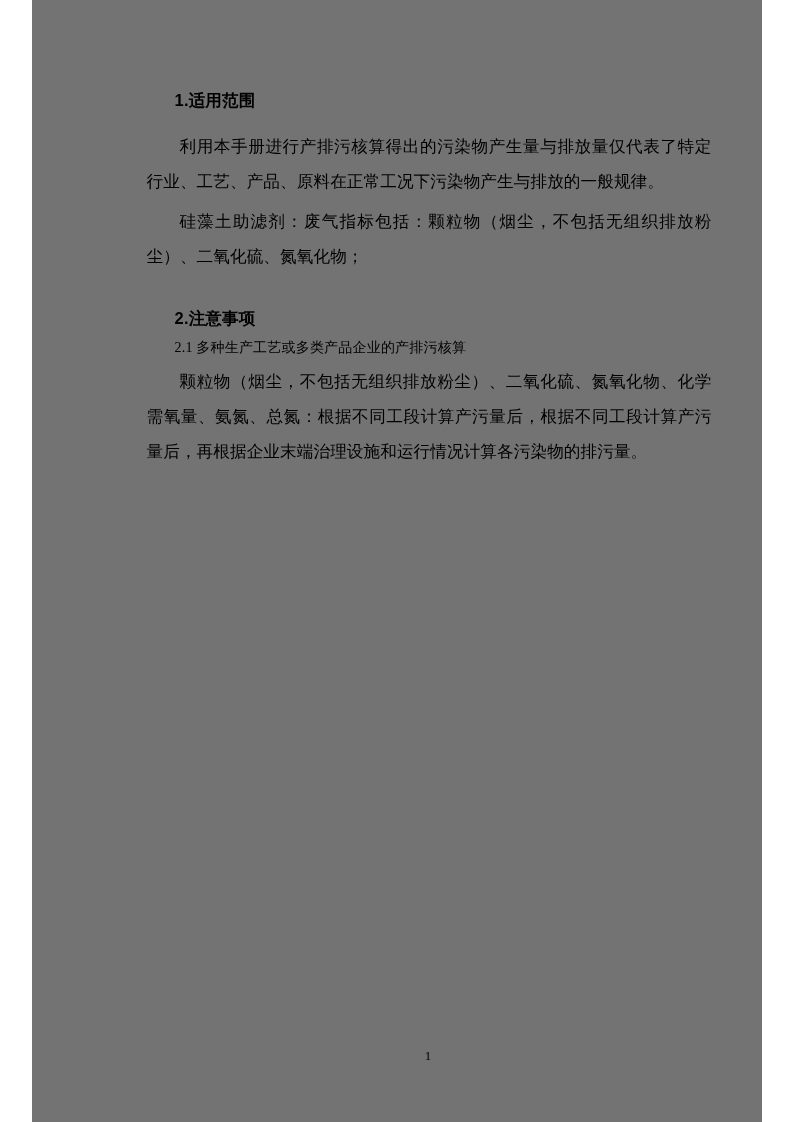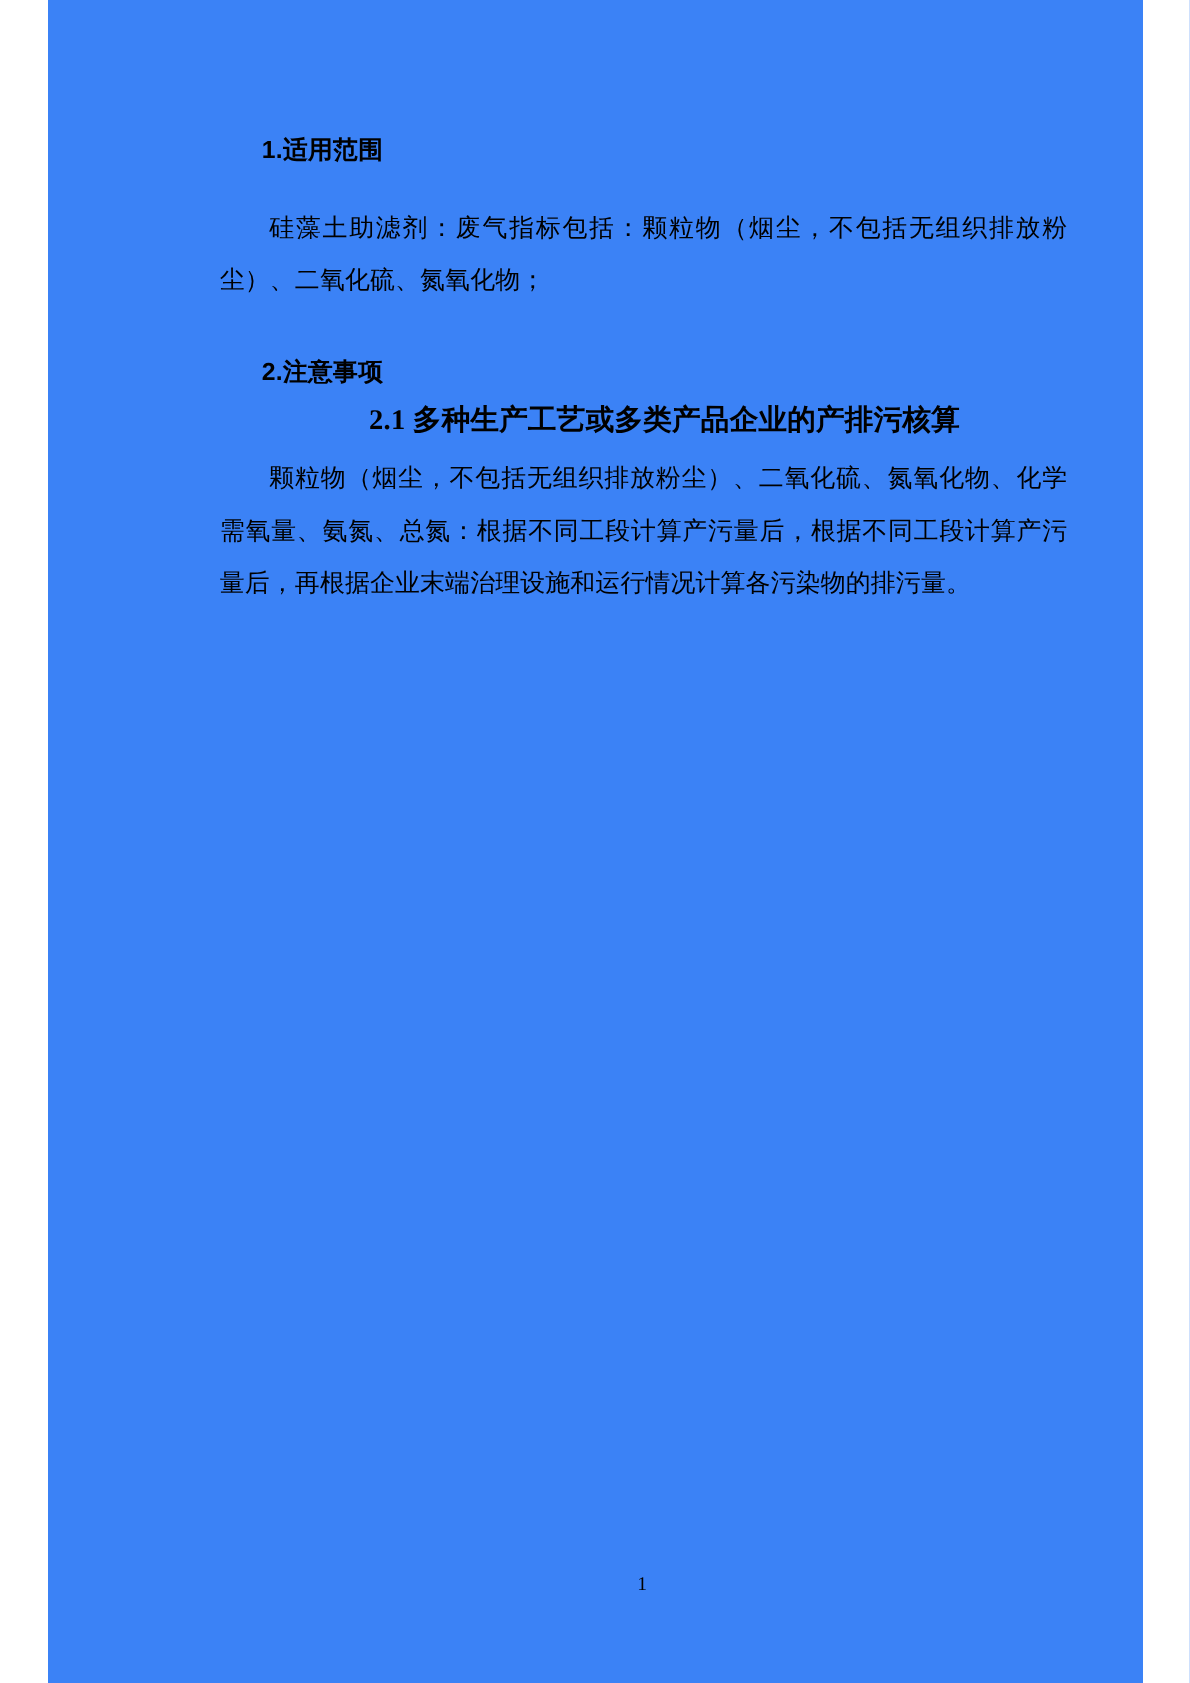--- a/index.html
+++ b/index.html
@@ -9,48 +9,47 @@
   }
   body {
     font-family: "Liberation Serif", "DejaVu Serif", serif;
     color: #000000;
   }
   .page {
     position: relative;
     width: 730px;
     height: 1122px;
     margin: 0 auto;
-    background: #3b82f6;
+    background: #737373;
     overflow: hidden;
     box-sizing: border-box;
   }
   .content {
     position: absolute;
     left: 115px;
     top: 88px;
     width: 565px;
   }
   .heading {
     font-family: "Liberation Sans", "DejaVu Sans", sans-serif;
     font-weight: bold;
     font-size: 16.5px;
     line-height: 1.55;
     margin: 0;
     padding: 0 0 0 28px;
     letter-spacing: 0.2px;
   }
   .subheading {
     font-family: "Liberation Serif", "DejaVu Serif", serif;
-    font-weight: bold;
-    font-size: 19px;
+    font-weight: normal;
+    font-size: 14px;
     line-height: 1.55;
     margin: 0;
     padding: 0 0 0 28px;
     letter-spacing: 0.2px;
-    text-align: center;
   }
   .para {
     font-size: 16.6px;
     line-height: 2.12;
     margin: 0;
     text-align: justify;
     text-justify: inter-ideograph;
     text-indent: 33px;
     letter-spacing: 0.1px;
   }
@@ -70,20 +69,21 @@
 </style>
 </head>
 <body>
 
 <div class="page">
   <div class="content">
 
     <h2 class="heading">1.适用范围</h2>
     <div class="gap-s"></div>
     <div class="gap-xs"></div>
+    <p class="para">利用本手册进行产排污核算得出的污染物产生量与排放量仅代表了特定行业、工艺、产品、原料在正常工况下污染物产生与排放的一般规律。</p>
     <div class="gap-xs"></div>
     <p class="para">硅藻土助滤剂：废气指标包括：颗粒物（烟尘，不包括无组织排放粉尘）、二氧化硫、氮氧化物；</p>
     <div class="gap-xs"></div>
     <div class="gap-xs"></div>
 
     <div class="gap-l"></div>
 
     <h2 class="heading">2.注意事项</h2>
     <div class="gap-xs"></div>
     <h3 class="subheading">2.1 多种生产工艺或多类产品企业的产排污核算</h3>

